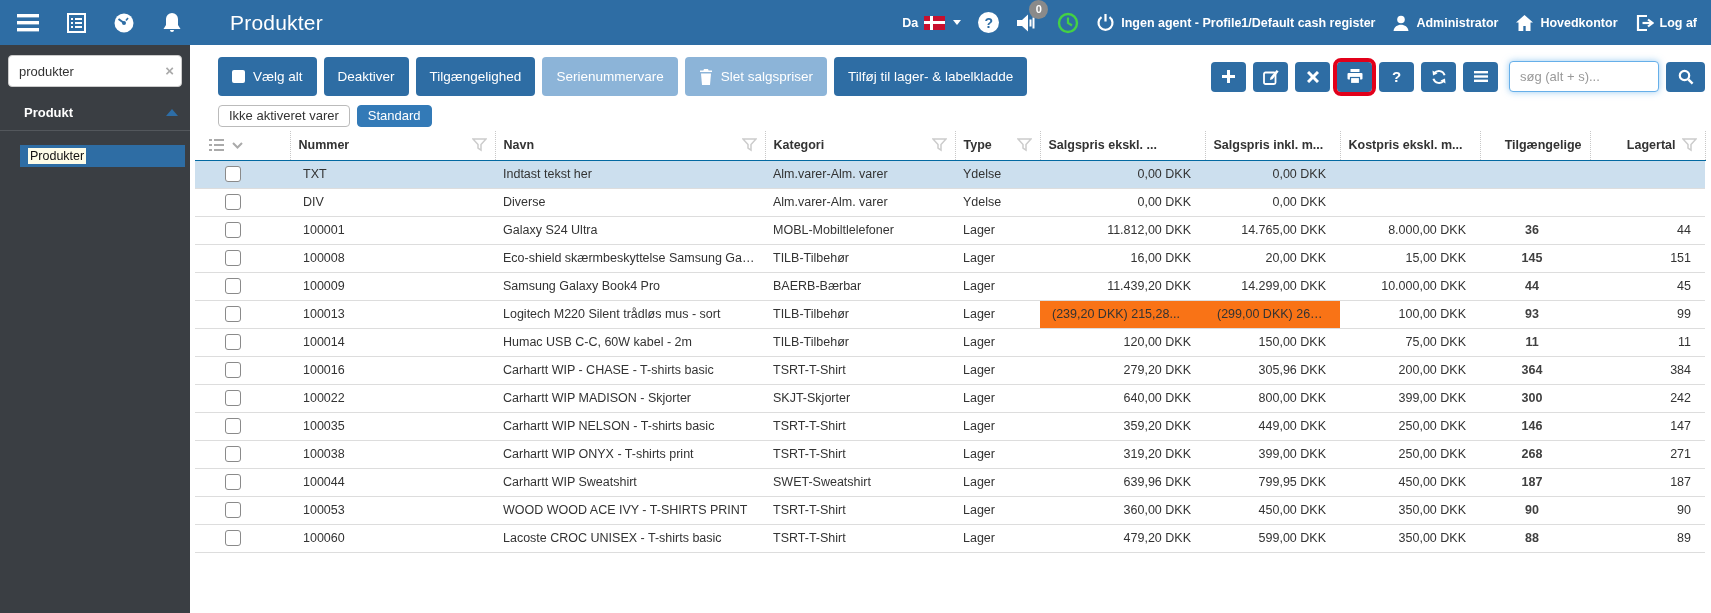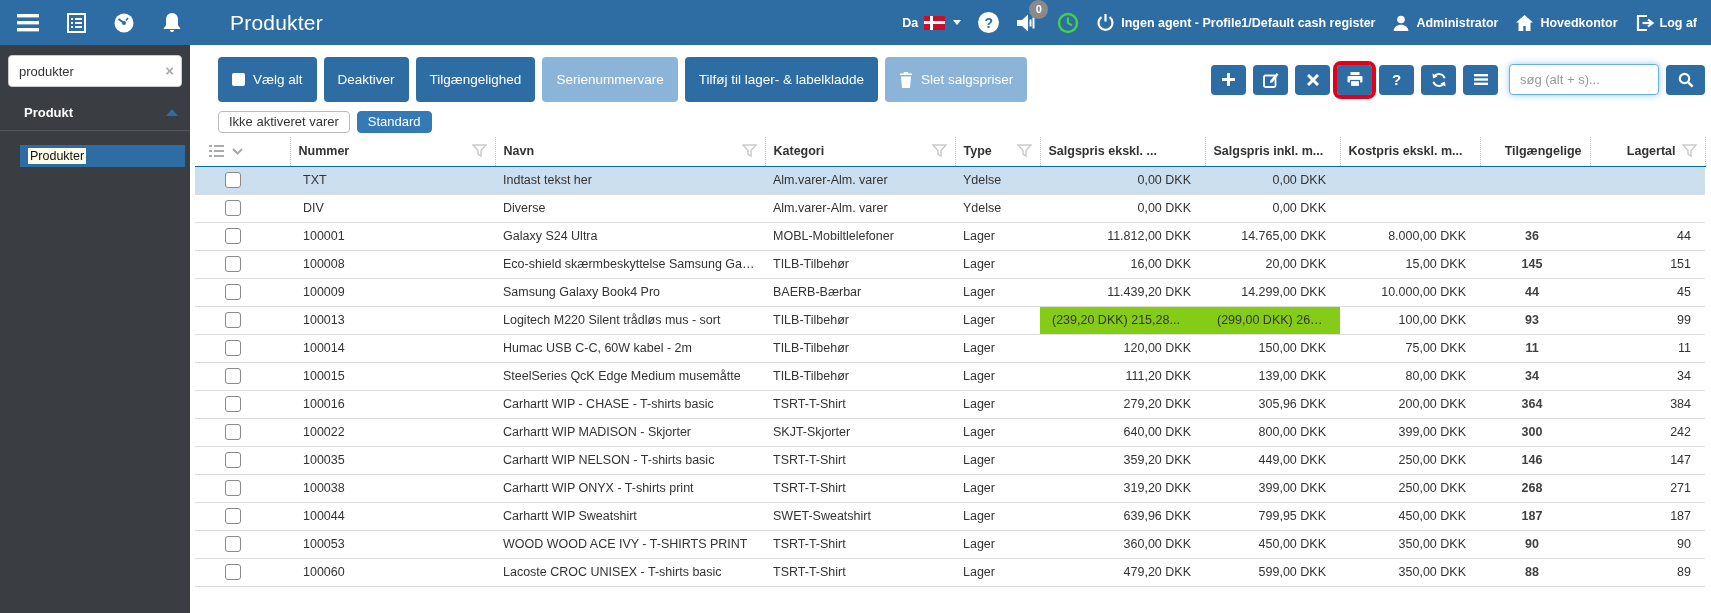--- a/index.html
+++ b/index.html
@@ -38,21 +38,21 @@
                   padding:12px 12px 10px 24px; font-size:13px; font-weight:bold; cursor:pointer; }
   .caret-up { width:0; height:0; border-left:6px solid transparent; border-right:6px solid transparent;
               border-bottom:7px solid #2d6da6; }
   .side-divider { border-top:1px solid #53575c; margin:0 0 14px 0; }
   .side-item { margin-left:20px; width:165px; background:#2e6da4; padding:4px 8px; font-size:12.5px; cursor:pointer; }
   .side-item .hl { background:#fdfce8; color:#111; padding:1px 2px; }
 
   
   .main { position:absolute; top:45px; left:190px; right:0; bottom:0; background:#fff; }
   .toolbar { display:flex; align-items:center; padding:12px 6px 0 28px; gap:7px; }
-  .btn { height:45px; padding:0 14px; border:none; border-radius:4px; background:#2e6da4; color:#fff;
+  .btn { height:39px; padding:0 14px; border:none; border-radius:4px; background:#2e6da4; color:#fff;
          font-size:13.5px; font-family:inherit; cursor:pointer; display:flex; align-items:center; gap:8px;
          white-space:nowrap; }
   .btn.disabled { background:#8cb4d8; cursor:default;text-align:center; }
   .cb-glyph { width:13px; height:13px; background:#fff; border-radius:2px; display:inline-block; }
   .icon-group { margin-left:auto; display:flex; align-items:center; gap:7px; }
   .ibtn { width:35px; height:30px; border:none; border-radius:4px; background:#2e6da4; color:#fff;
           display:flex; align-items:center; justify-content:center; font-size:15px; font-weight:bold;
           font-family:inherit; cursor:pointer; }
   .ibtn.red-hl { outline:4px solid #e2001a; outline-offset:0; }
   .tsearch { width:150px; height:31px; border:1px solid #66afe9; border-radius:4px; padding:0 10px;
@@ -71,21 +71,21 @@
   table.grid { border-collapse:collapse; table-layout:fixed; width:1510px; margin:4px 0 0 5px; font-size:12.5px; color:#333; }
   .grid th { height:29px; font-size:12.5px; font-weight:bold; color:#333; text-align:left;
              border-right:1px dotted #c8c8c8; padding:0 8px; white-space:nowrap; overflow:hidden; }
   .grid th .th-flex { display:flex; align-items:center; justify-content:space-between; gap:12px; }
   .grid th.th-right .th-flex { justify-content:flex-end; gap:6px; }
   .grid td { height:28px; padding:0 8px; border-top:1px solid #ddd; white-space:nowrap;
              overflow:hidden; text-overflow:ellipsis; }
   .grid tbody tr:last-child td { border-bottom:1px solid #ddd; }
   .grid td.right { text-align:right; padding-right:14px; }
   .grid td.green { color:#404040; font-weight:bold;text-align:center; }
-  .grid td.hl-green { background:#84cc16; text-align:left; padding-left:12px; }
+  .grid td.hl-green { background:#f97316; text-align:left; padding-left:12px; }
   .grid tr.selected td { background:#ccdfee; border-top:1px solid #0369a1; }
   .cb-cell { padding-left:30px !important; }
   .row-checkbox { width:16px; height:16px; border:1px solid #8a8a8a; border-radius:3px;
                   background:#fff; display:inline-block; vertical-align:middle; cursor:pointer; }
   .nummer-cell { padding-left:13px !important; }
   .hdr-tools { display:flex; align-items:center; gap:8px; color:#aaa; }
   svg { display:block; }
 </style>
 </head>
 <body>
@@ -207,29 +207,29 @@
       </button>
       <button class="btn">
         <span>Deaktiver</span>
       </button>
       <button class="btn">
         <span>Tilgængelighed</span>
       </button>
       <button class="btn disabled">
         <span>Serienummervare</span>
       </button>
-      <button class="btn">
-        <span>Tilføj til lager- &amp; labelkladde</span>
-      </button>
       <button class="btn disabled">
         <svg width="14" height="16" viewBox="0 0 14 16">
             <path d="M5 0h4l.6 1.4H13V3H1V1.4h3.4z" fill="#fff"></path>
             <path d="M2 4.5h10L11 16H3z" fill="#fff"></path>
           </svg>
         <span>Slet salgspriser</span>
+      </button>
+      <button class="btn">
+        <span>Tilføj til lager- &amp; labelkladde</span>
       </button>
 
       <div class="icon-group">
         <button class="ibtn">
           <svg width="13" height="13" viewBox="0 0 13 13">
               <rect x="5" y="0" width="3" height="13" fill="#fff"></rect>
               <rect x="0" y="5" width="13" height="3" fill="#fff"></rect>
             </svg>
         </button>
         <button class="ibtn">
@@ -444,32 +444,20 @@
             <td>TILB-Tilbehør</td>
             <td>Lager</td>
             <td class="right">120,00 DKK</td>
             <td class="right">150,00 DKK</td>
             <td class="right">75,00 DKK</td>
             <td class="right green">11</td>
             <td class="right">11</td>
           </tr>
           <tr>
             <td class="cb-cell"><span class="row-checkbox"></span></td>
-            <td class="nummer-cell">100015</td>
-            <td>SteelSeries QcK Edge Medium musemåtte</td>
-            <td>TILB-Tilbehør</td>
-            <td>Lager</td>
-            <td class="right">111,20 DKK</td>
-            <td class="right">139,00 DKK</td>
-            <td class="right">80,00 DKK</td>
-            <td class="right green">34</td>
-            <td class="right">34</td>
-          </tr>
-          <tr>
-            <td class="cb-cell"><span class="row-checkbox"></span></td>
             <td class="nummer-cell">100016</td>
             <td>Carhartt WIP - CHASE - T-shirts basic</td>
             <td>TSRT-T-Shirt</td>
             <td>Lager</td>
             <td class="right">279,20 DKK</td>
             <td class="right">305,96 DKK</td>
             <td class="right">200,00 DKK</td>
             <td class="right green">364</td>
             <td class="right">384</td>
           </tr>

